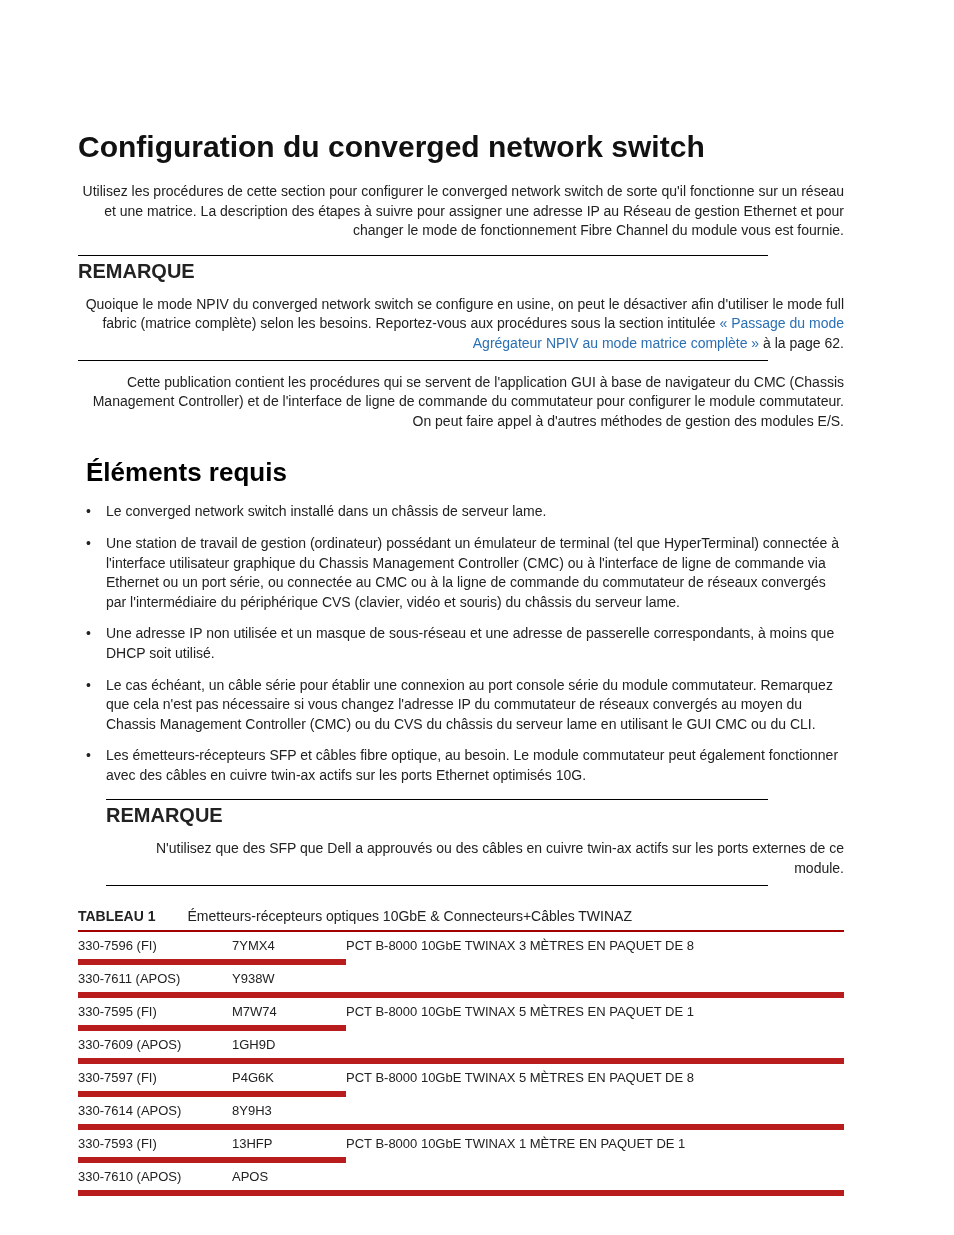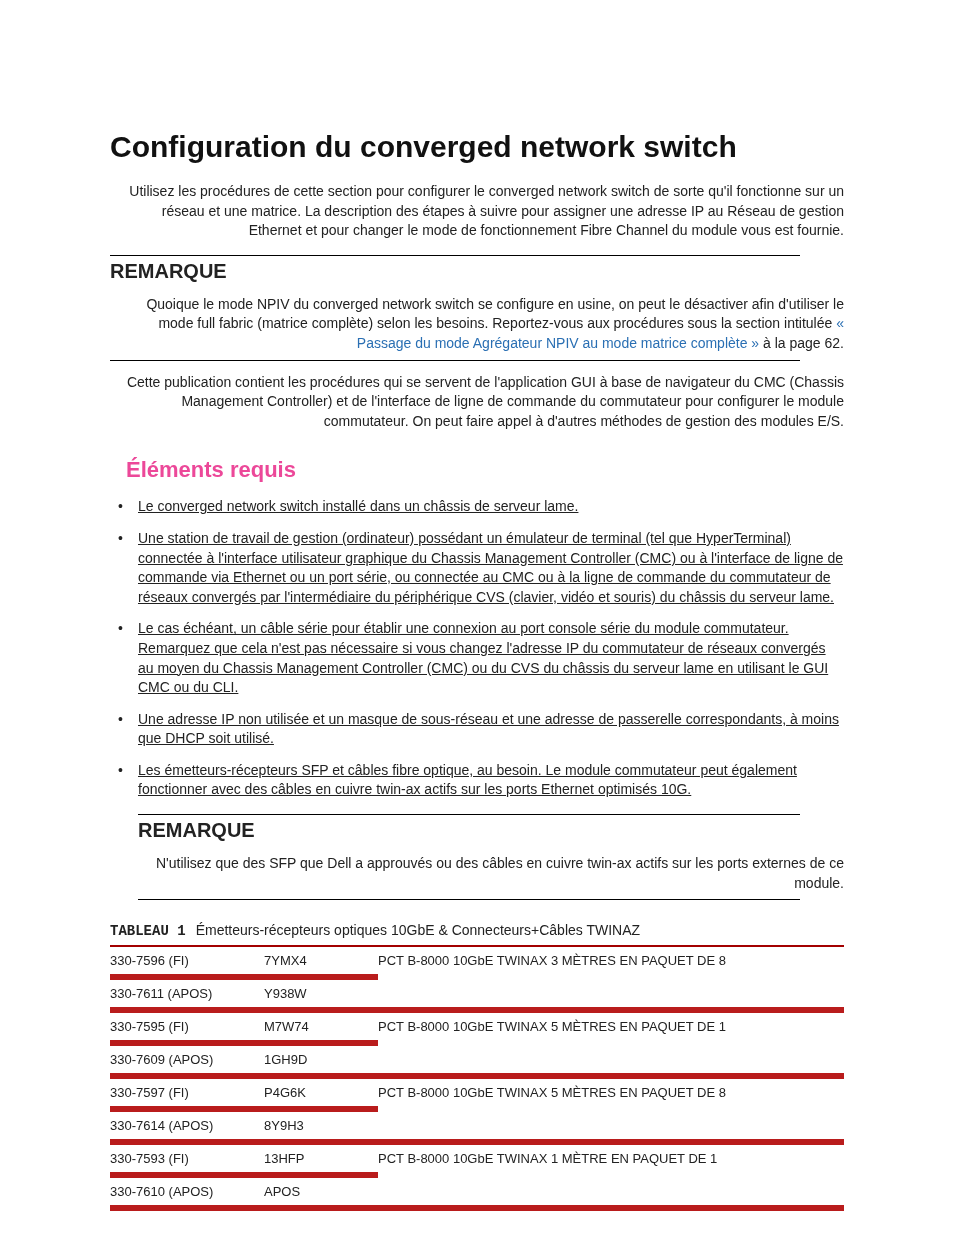--- a/index.html
+++ b/index.html
@@ -7,38 +7,38 @@
     font-size: 14px;
     color: #222;
     margin: 0;
     padding: 0;
     background: #fff;
   }
   .page {
     width: 954px;
     height: 1235px;
     box-sizing: border-box;
-    padding: 130px 110px 60px 110px;
+    padding: 130px 110px 60px 78px;
     position: relative;
   }
   h1 {
     font-family: "Arial Narrow", Arial, sans-serif;
     font-stretch: condensed;
     font-size: 30px;
     font-weight: 700;
     margin: 0 0 18px 0;
     color: #111;
   }
   h2 {
     font-family: "Arial Narrow", Arial, sans-serif;
     font-stretch: condensed;
-    font-size: 22px;
-    font-weight: 700;
-    margin: 26px 0 14px 16px;
-    color: #ec4899;
+    font-size: 26px;
+    font-weight: 700;
+    margin: 26px 0 14px 8px;
+    color: #000000;
   }
   p {
     margin: 0 0 14px 0;
     line-height: 1.4;
     text-align: right;
   }
   .note-rule-top {
     border-top: 1px solid #000;
     width: 690px;
     margin: 6px 0 4px 0;
@@ -60,21 +60,20 @@
     line-height: 1.4;
   }
   a.link {
     color: #2a6fb3;
     text-decoration: none;
   }
   ul.bullets {
     list-style: none;
     padding: 0;
     margin: 0 0 14px 0;
-    text-decoration: underline;
   }
   ul.bullets > li {
     position: relative;
     padding-left: 28px;
     margin: 0 0 12px 0;
     line-height: 1.4;
   }
   ul.bullets > li::before {
     content: "•";
     position: absolute;
@@ -87,24 +86,24 @@
   }
   .indent-note .note-rule-top,
   .indent-note .note-rule-bottom {
     width: 662px;
   }
   .table-caption {
     margin: 22px 0 6px 0;
     font-size: 14px;
   }
   .table-caption .tab-label {
-    font-family: Liberation Mono, monospace;
-    font-stretch: condensed;
-    font-weight: 700;
-    margin-right: 10px;
+    font-family: Liberation Sans, sans-serif;
+    font-stretch: condensed;
+    font-weight: 700;
+    margin-right: 32px;
   }
   table.data {
     border-collapse: collapse;
     width: 100%;
     font-size: 13px;
   }
   table.data tr {
     border-bottom: 6px solid #b91c1c;
   }
   table.data tr.first-row {
@@ -135,22 +134,22 @@
   <div class="note-rule-bottom"></div>
 
   <p>Cette publication contient les procédures qui se servent de l'application GUI à base de navigateur du CMC (Chassis Management Controller) et de l'interface de ligne de commande du commutateur pour configurer le module commutateur. On peut faire appel à d'autres méthodes de gestion des modules E/S.</p>
 
   <h2>Éléments requis</h2>
 
 
   <ul class="bullets">
     <li>Le converged network switch installé dans un châssis de serveur lame.</li>
     <li>Une station de travail de gestion (ordinateur) possédant un émulateur de terminal (tel que HyperTerminal) connectée à l'interface utilisateur graphique du Chassis Management Controller (CMC) ou à l'interface de ligne de commande via Ethernet ou un port série, ou connectée au CMC ou à la ligne de commande du commutateur de réseaux convergés par l'intermédiaire du périphérique CVS (clavier, vidéo et souris) du châssis du serveur lame.</li>
+    <li>Une adresse IP non utilisée et un masque de sous-réseau et une adresse de passerelle correspondants, à moins que DHCP soit utilisé.</li>
     <li>Le cas échéant, un câble série pour établir une connexion au port console série du module commutateur. Remarquez que cela n'est pas nécessaire si vous changez l'adresse IP du commutateur de réseaux convergés au moyen du Chassis Management Controller (CMC) ou du CVS du châssis du serveur lame en utilisant le GUI CMC ou du CLI.</li>
-    <li>Une adresse IP non utilisée et un masque de sous-réseau et une adresse de passerelle correspondants, à moins que DHCP soit utilisé.</li>
     <li>Les émetteurs-récepteurs SFP et câbles fibre optique, au besoin. Le module commutateur peut également fonctionner avec des câbles en cuivre twin-ax actifs sur les ports Ethernet optimisés 10G.</li>
   </ul>
 
   <div class="indent-note">
     <div class="note-rule-top"></div>
     <div class="note-label">REMARQUE</div>
     <p class="note-body">N'utilisez que des SFP que Dell a approuvés ou des câbles en cuivre twin-ax actifs sur les ports externes de ce module.</p>
     <div class="note-rule-bottom"></div>
   </div>
 

